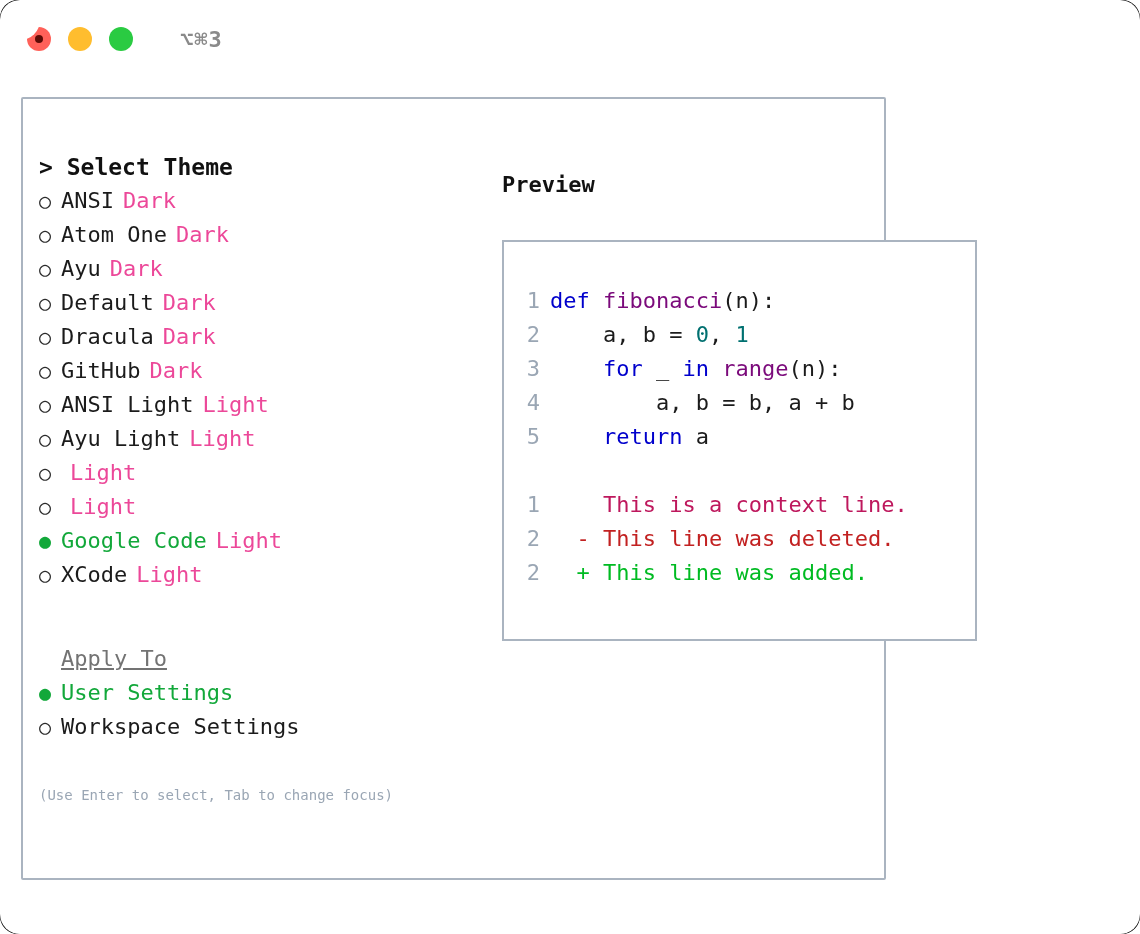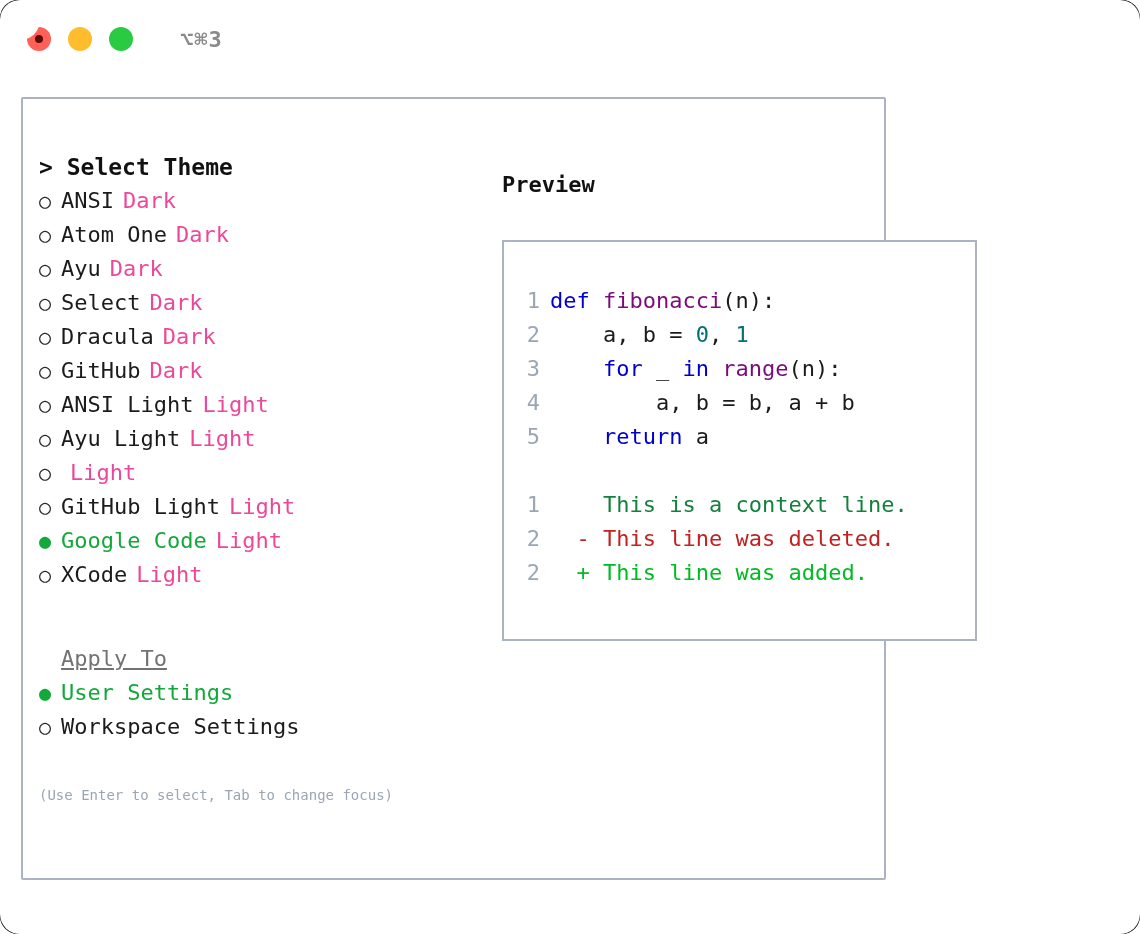--- a/index.html
+++ b/index.html
@@ -190,21 +190,21 @@
     color: #9aa6b4;
     padding-right: 10px;
     box-sizing: border-box;
   }
   .codetext { color: #1b1b1b; }
   .kw   { color: #0000cc; }
   .fn   { color: #7b0a7b; }
   .num  { color: #007070; }
   .pun  { color: #1b1b1b; }
   .blank-line { height: 34px; }
-  .diff-ctx { color: #15803d; }
+  .diff-ctx { color: #be185d; }
   .diff-del { color: #c22121; }
   .diff-add { color: #00bb22; }
 </style>
 </head>
 <body>
 
 <div id="window">
 
   <div class="corner tl"></div>
   <div class="corner tr"></div>
@@ -219,27 +219,27 @@
   </div>
 
   <div id="content-box">
 
     <div id="theme-column">
       <div class="section-heading">&gt; Select Theme</div>
       <div id="theme-list">
           <div class="opt-row"><span class="bullet">○</span><span class="opt-name">ANSI</span><span class="opt-tag">Dark</span></div>
           <div class="opt-row"><span class="bullet">○</span><span class="opt-name">Atom One</span><span class="opt-tag">Dark</span></div>
           <div class="opt-row"><span class="bullet">○</span><span class="opt-name">Ayu</span><span class="opt-tag">Dark</span></div>
-          <div class="opt-row"><span class="bullet">○</span><span class="opt-name">Select</span><span class="opt-tag">Dark</span></div>
+          <div class="opt-row"><span class="bullet">○</span><span class="opt-name">Default</span><span class="opt-tag">Dark</span></div>
           <div class="opt-row"><span class="bullet">○</span><span class="opt-name">Dracula</span><span class="opt-tag">Dark</span></div>
           <div class="opt-row"><span class="bullet">○</span><span class="opt-name">GitHub</span><span class="opt-tag">Dark</span></div>
           <div class="opt-row"><span class="bullet">○</span><span class="opt-name">ANSI Light</span><span class="opt-tag">Light</span></div>
           <div class="opt-row"><span class="bullet">○</span><span class="opt-name">Ayu Light</span><span class="opt-tag">Light</span></div>
           <div class="opt-row"><span class="bullet">○</span><span class="opt-tag">Light</span></div>
-          <div class="opt-row"><span class="bullet">○</span><span class="opt-name">GitHub Light</span><span class="opt-tag">Light</span></div>
+          <div class="opt-row"><span class="bullet">○</span><span class="opt-tag">Light</span></div>
           <div class="opt-row selected"><span class="bullet on">●</span><span class="opt-name">Google Code</span><span class="opt-tag">Light</span></div>
           <div class="opt-row"><span class="bullet">○</span><span class="opt-name">XCode</span><span class="opt-tag">Light</span></div>
         </div>
 
       <div id="apply-block">
         <div class="apply-heading">Apply To</div>
         <div id="apply-list">
             <div class="opt-row selected"><span class="bullet on">●</span><span class="opt-name">User Settings</span></div>
             <div class="opt-row"><span class="bullet">○</span><span class="opt-name">Workspace Settings</span></div>
           </div>

